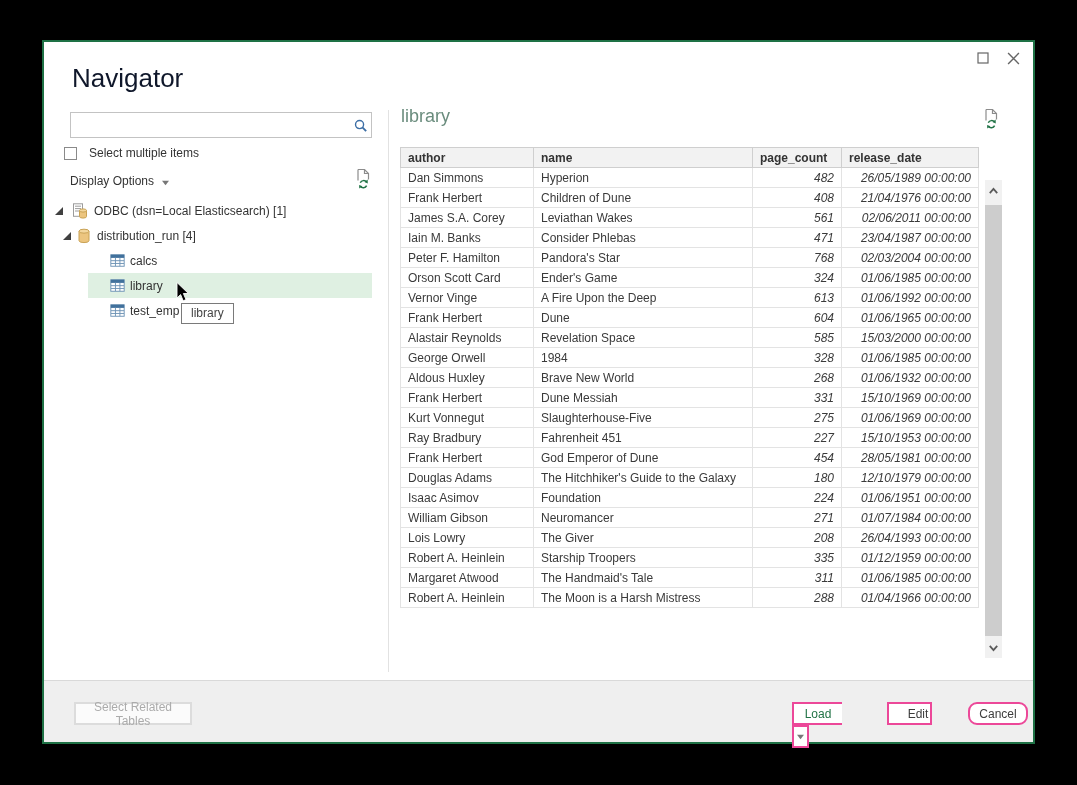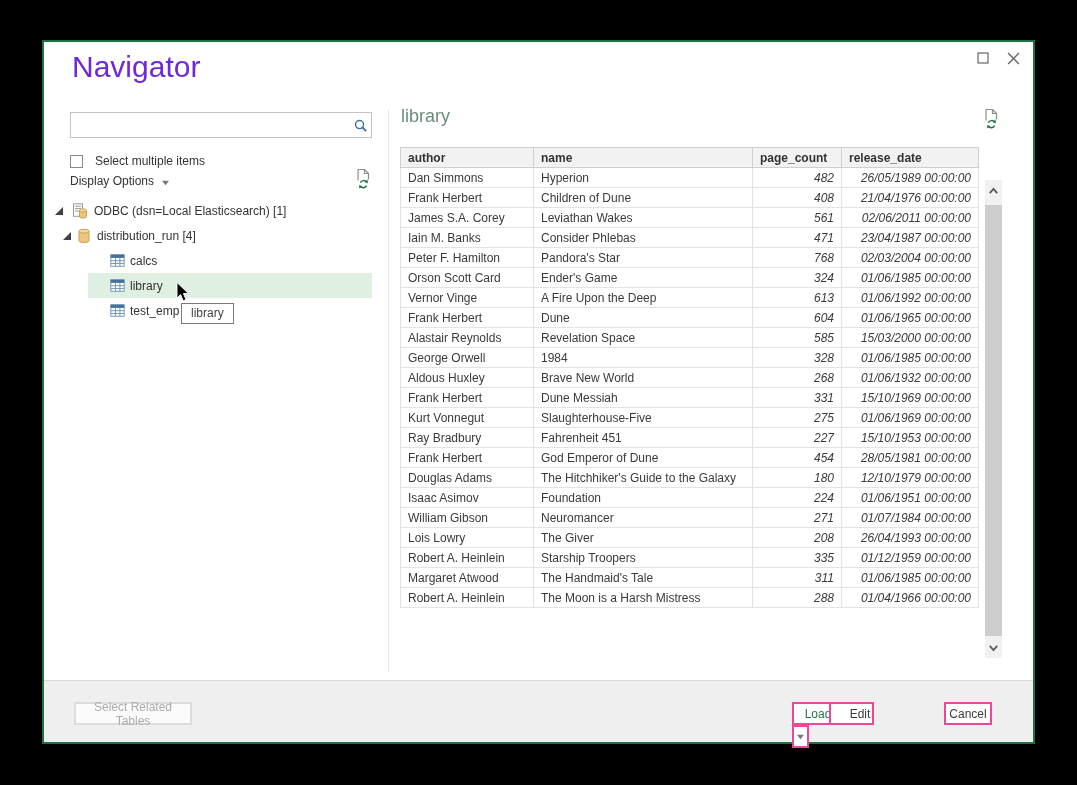--- a/index.html
+++ b/index.html
@@ -8,30 +8,30 @@
 
   .dialog { position:absolute; left:42px; top:40px; width:993px; height:704px;
             background:#fff; border:2px solid #1e7145; }
 
   
   .win-btn { position:absolute; top:6px; width:22px; height:20px; display:flex;
              align-items:center; justify-content:center; cursor:default; }
   .win-max { left:928px; }
   .win-close { left:958px; }
 
-  .dlg-title { position:absolute; left:28px; top:8px; font-size:30px; color:#6d28d9; }
+  .dlg-title { position:absolute; left:28px; top:21px; font-size:26px; color:#0f172a; }
 
   
   .search-box { position:absolute; left:26px; top:70px; width:302px; height:26px;
                 border:1px solid #c3c3c3; background:#fff; display:flex; align-items:center; }
   .search-box input { flex:1; border:none; outline:none; height:22px; padding:0 6px;
                       font-size:12px; font-family:"Liberation Sans",sans-serif; }
   .search-icon { width:22px; display:flex; justify-content:center; }
 
-  .checkbox-row { position:absolute; left:26px; top:104px; display:flex; align-items:center;margin-top:8px; }
+  .checkbox-row { position:absolute; left:20px; top:104px; display:flex; align-items:center; }
   .checkbox { width:13px; height:13px; border:1px solid #8a8a8a; background:#fff; }
   .checkbox-row label { margin-left:12px; font-size:12px; color:#333; }
 
   .display-row { position:absolute; left:26px; top:128px; width:302px; height:22px;
                  display:flex; align-items:center; }
   .display-row .label { font-size:12px; color:#333; }
   .caret { margin-left:7px; }
   .refresh-left { position:absolute; right:0; top:-2px; }
 
   .tree { position:absolute; left:0; top:156px; width:344px; font-size:12px; color:#333; }
@@ -76,22 +76,22 @@
   
   .footer { position:absolute; left:0; bottom:0; width:989px; height:62px;
             background:#efefef; border-top:1px solid #d9d9d9; }
   .btn { position:absolute; top:21px; height:23px; background:#fff; border:2px solid #ec4899;
          font-size:12px; color:#3c3c3c; display:flex; align-items:center; justify-content:center;
          font-family:"Liberation Sans",sans-serif; }
   .btn-select-related { left:30px; width:118px; color:#ababab; border-color:#dcdcdc; background:#fbfbfb; }
   .load-group { position:absolute; left:748px; top:21px; display:flex;flex-direction:column; }
   .btn-load { position:static; width:50px; height:23px; color:#217346; border-right:none; }
   .btn-load-caret { position:static; width:17px; height:23px; }
-  .btn-edit { left:785px; width:45px;padding-left:17px; }
-  .btn-cancel { left:900px; width:48px; }
+  .btn-edit { left:843px; width:45px;padding-left:17px; }
+  .btn-cancel { left:924px; width:60px;border-radius:9px; }
 </style>
 </head>
 <body>
 
 <div class="dialog">
 
   <div class="win-btn win-max">
     <svg width="12" height="12" viewBox="0 0 12 12">
       <rect x="1" y="1" width="10" height="10" fill="none" stroke="#666" stroke-width="1.2"></rect>
     </svg>

